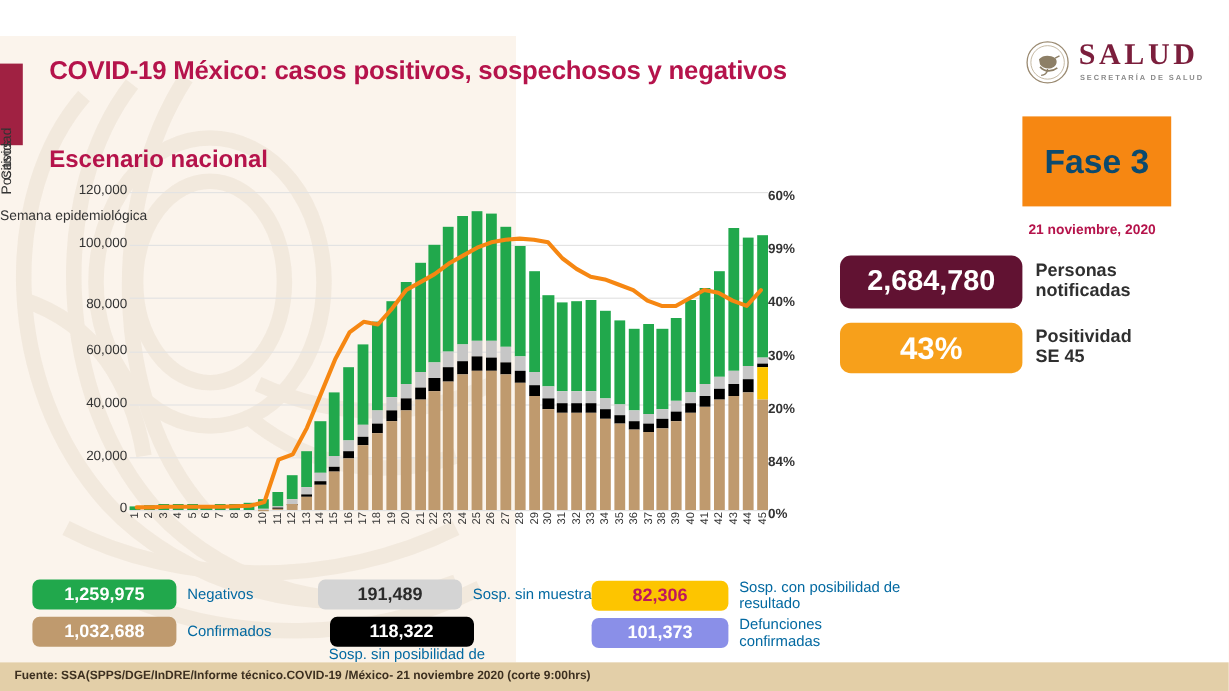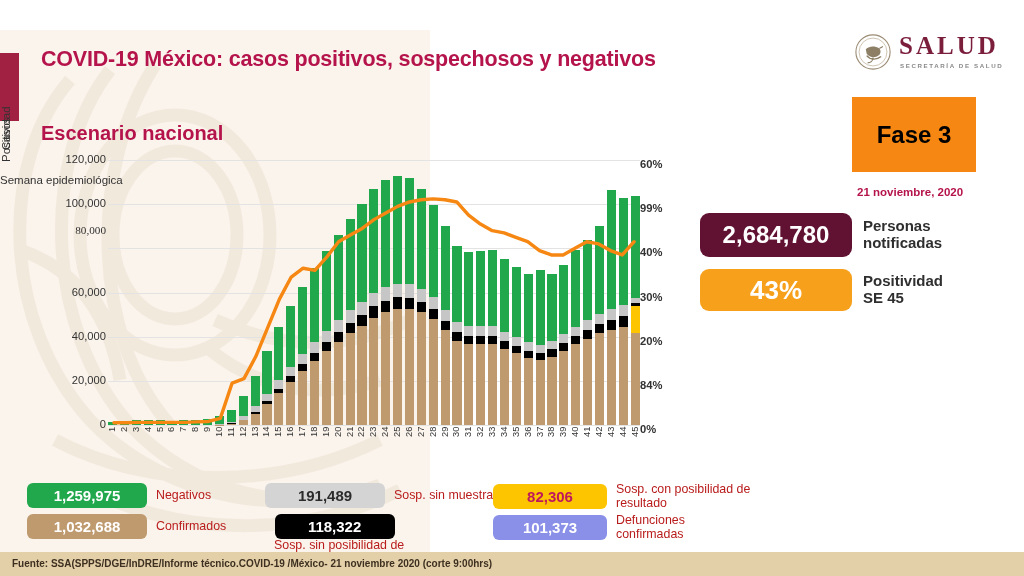--- a/index.html
+++ b/index.html
@@ -55,21 +55,21 @@
     position:absolute;left:45px;top:30px;
     font-size:6.2px;font-weight:bold;color:#8A8A8A;letter-spacing:1.6px;
   }
 
   
   .fase-box{
     position:absolute;left:852px;top:97px;width:124px;height:75px;
     background:#F68712;
     display:flex;align-items:center;justify-content:center;
   }
-  .fase-box span{font-size:24px;font-weight:bold;color:#000000;}
+  .fase-box span{font-size:28px;font-weight:bold;color:#0c4a6e;}
   .fase-date{
     position:absolute;left:857px;top:186px;
     font-size:11.5px;font-weight:bold;color:#B5134B;white-space:nowrap;
   }
 
   .stat-row{position:absolute;display:flex;align-items:center;}
   .stat-pill{
     border-radius:9px;display:flex;align-items:center;justify-content:center;
     font-weight:bold;color:#fff;
   }
@@ -143,21 +143,21 @@
   .legend{
     position:absolute;left:27px;top:483px;width:740px;height:60px;
   }
   .lg-item{position:absolute;display:flex;align-items:center;}
   .lg-chip{
     border-radius:6px;height:25px;min-width:106px;
     display:flex;align-items:center;justify-content:center;
     font-size:15px;font-weight:bold;color:#fff;padding:0 4px;
   }
   .lg-text{
-    margin-left:9px;font-size:12.4px;color:#b91c1c;line-height:1.12;
+    margin-left:9px;font-size:12.4px;color:#0369a1;line-height:1.12;
   }
 
   
   .footer{
     position:absolute;left:0;bottom:0;width:1024px;height:24px;
     background:#E3CFA8;
   }
   .footer span{
     position:absolute;left:12px;top:6px;
     font-size:10px;font-weight:bold;color:#3D3020;white-space:nowrap;
@@ -228,21 +228,21 @@
 </div>
 
 <div class="chart">
   <div class="y-title">Casos</div>
   <div class="y2-title">Positividad</div>
   <div class="x-title">Semana epidemiológica</div>
 
   <div class="y-axis-left" id="y-axis-left">
       <div class="ytick" style="top: 4px;">120,000</div>
       <div class="ytick" style="top: 48.1667px;">100,000</div>
-      <div class="ytick" style="top: 75px; font-family: Liberation Serif, serif;">80,000</div>
+      <div class="ytick" style="top: 99px;">80,000</div>
       <div class="ytick" style="top: 136.5px;">60,000</div>
       <div class="ytick" style="top: 180.667px;">40,000</div>
       <div class="ytick" style="top: 224.833px;">20,000</div>
       <div class="ytick" style="top: 269px;">0</div>
     </div>
   <div class="y-axis-right" id="y-axis-right">
       <div class="ytick-r" style="top: 4px;">60%</div>
       <div class="ytick-r" style="top: 48.1667px;">99%</div>
       <div class="ytick-r" style="top: 92.3333px;">40%</div>
       <div class="ytick-r" style="top: 136.5px;">30%</div>

